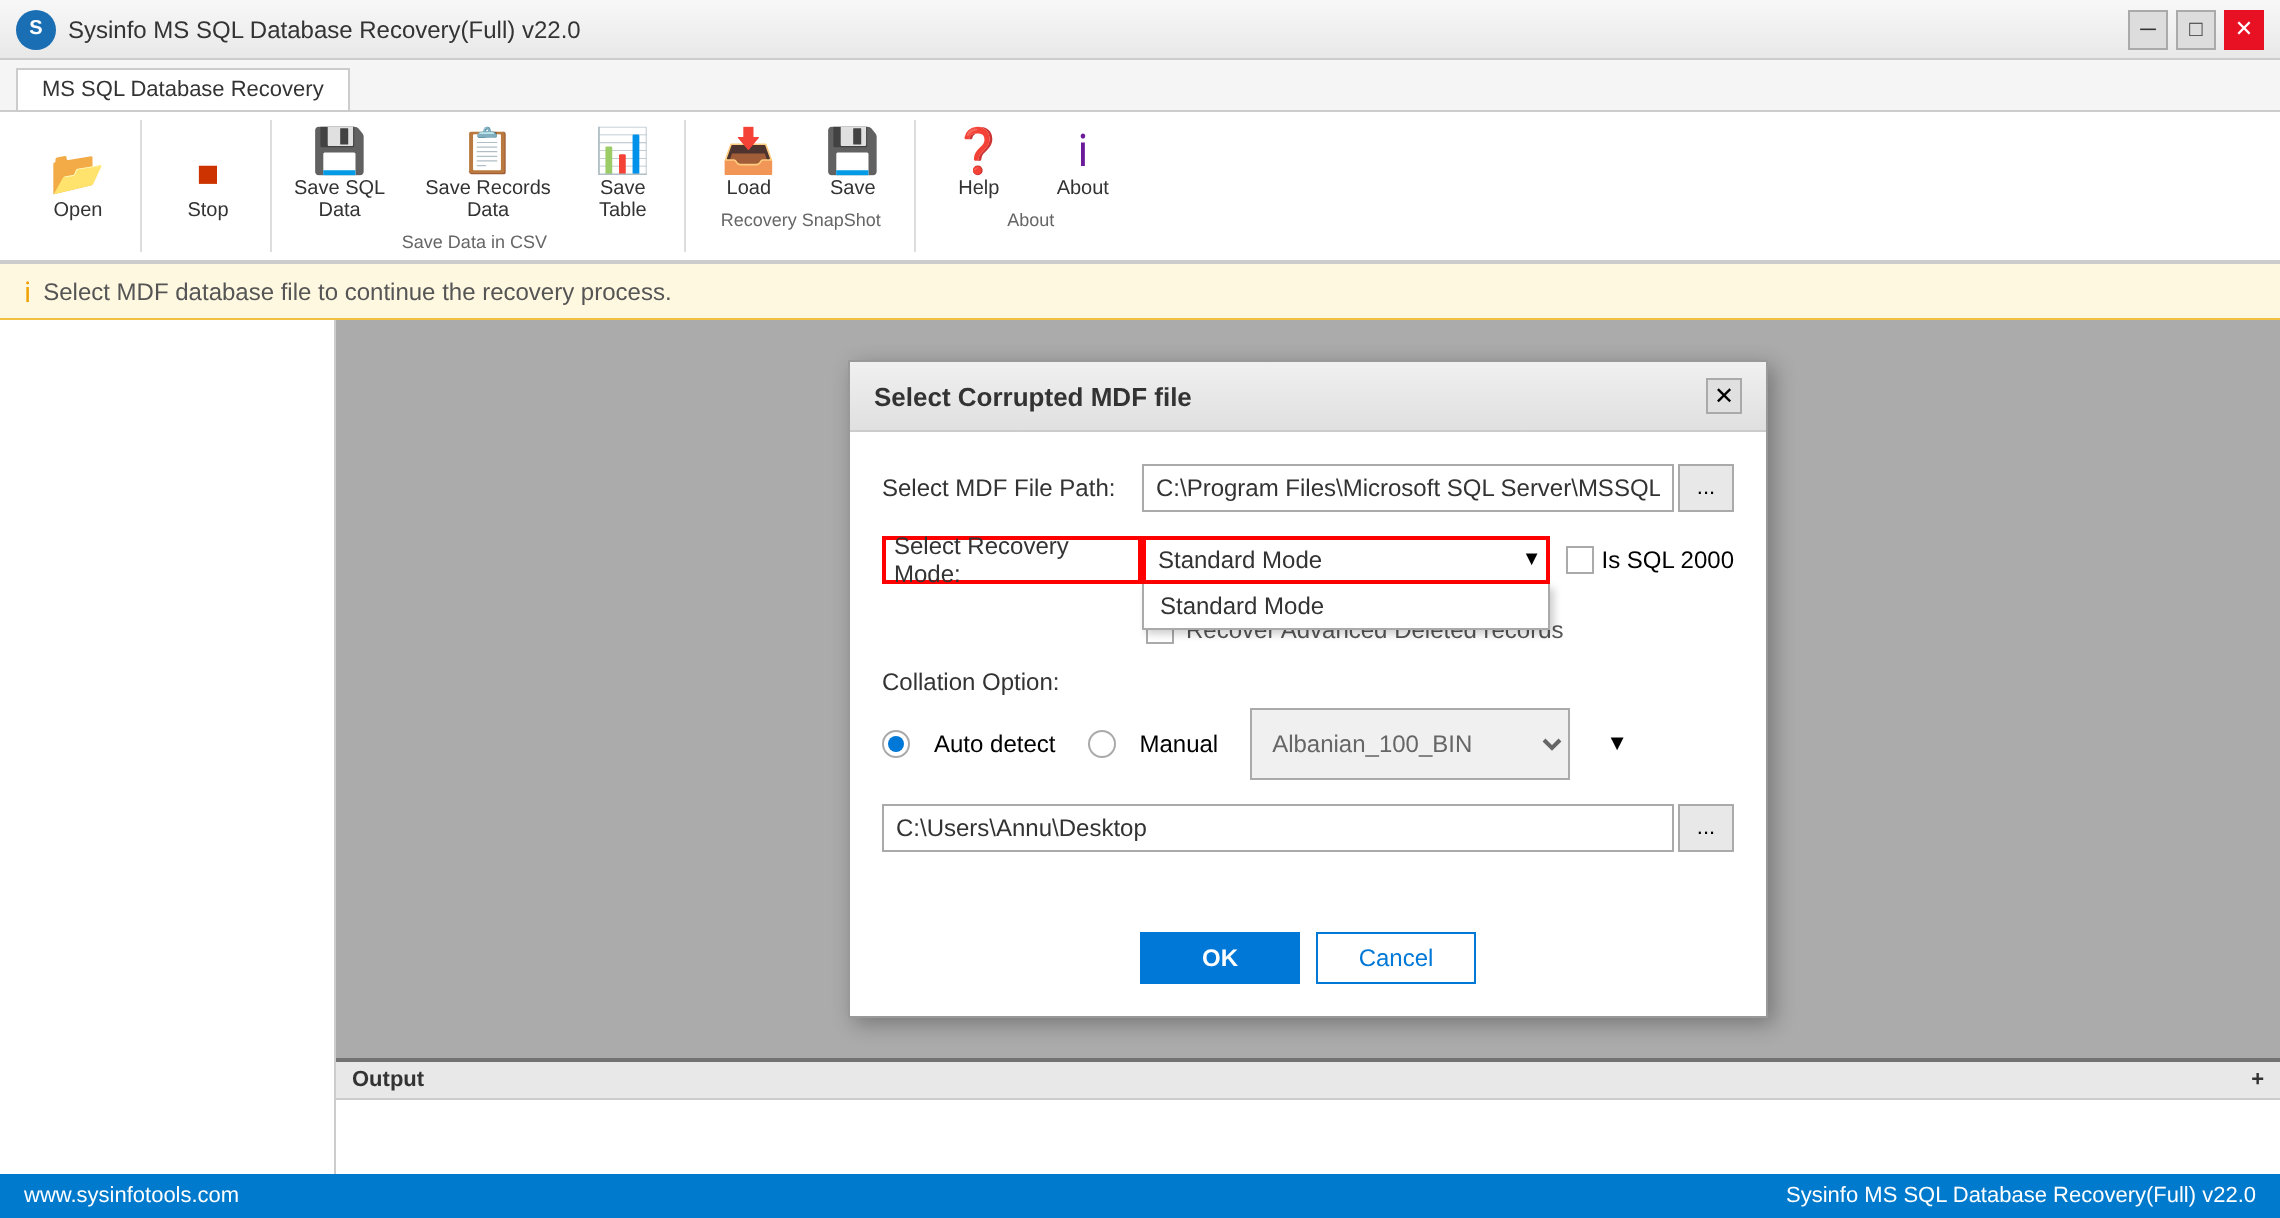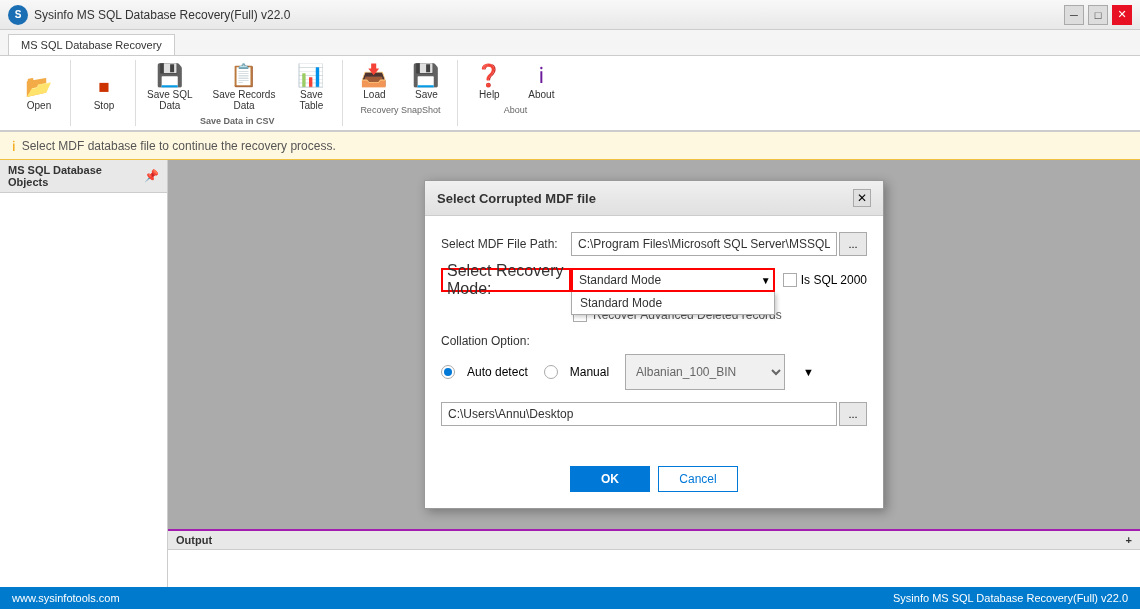--- a/index.html
+++ b/index.html
@@ -213,21 +213,21 @@
 
     
     .recovery-row {
       display: flex;
       align-items: flex-start;
       margin-bottom: 12px;
       position: relative;
     }
     .recovery-label {
       width: 130px;
-      font-size: 16px;
+      font-size: 12px;
       color: #333;
       flex-shrink: 0;
       border: 2px solid red;
       padding: 2px 4px;
       background: white;
       height: 24px;
       display: flex;
       align-items: center;
     }
     .recovery-right {
@@ -446,21 +446,21 @@
       </button>
       <button class="toolbar-btn">
         <span class="icon icon-csv">📋</span>
         <span class="label">Save Records<br>Data</span>
       </button>
       <button class="toolbar-btn">
         <span class="icon icon-table">📊</span>
         <span class="label">Save<br>Table</span>
       </button>
     </div>
-    <span style="font-size:9px;color:#666;font-weight:bold;">Save Data in CSV</span>
+    <span style="font-size:9px;color:#666;">Save Data in CSV</span>
   </div>
 
   <div style="display:flex;flex-direction:column;align-items:center;border-right:1px solid #ddd;padding-right:6px;margin-right:4px;">
     <div style="display:flex;gap:2px;">
       <button class="toolbar-btn">
         <span class="icon icon-load">📥</span>
         <span class="label">Load</span>
       </button>
       <button class="toolbar-btn">
         <span class="icon icon-save">💾</span>
@@ -486,24 +486,20 @@
 </div>
 
 <div class="info-bar">
   <span class="info-icon">ℹ</span>
   <span>Select MDF database file to continue the recovery process.</span>
 </div>
 
 <div style="display:flex; height: calc(609px - 30px - 32px - 70px - 28px); position:relative;">
 
   <div class="sidebar">
-    <div class="sidebar-header">
-      <span>MS SQL Database Objects</span>
-      <span class="sidebar-pin">📌</span>
-    </div>
     <div class="content-scroll"></div>
   </div>
 
   <div style="flex:1;display:flex;flex-direction:column;position:relative;">
 
     <div class="content-area" style="flex:1;">
 
       <div class="modal-overlay">
         <div class="dialog">
 
@@ -574,21 +570,21 @@
           </div>
 
           <div class="dialog-buttons">
             <button class="dialog-btn primary">OK</button>
             <button class="dialog-btn">Cancel</button>
           </div>
         </div>
       </div>
     </div>
 
-    <div style="height:80px;background:white;border-top:2px solid #a21caf;">
+    <div style="height:80px;background:white;border-top:2px solid #737373;">
       <div class="output-header">
         <span>Output</span>
         <span>+</span>
       </div>
       <div style="flex:1;padding:4px 8px;"></div>
     </div>
   </div>
 </div>
 
 <div class="status-bar">

